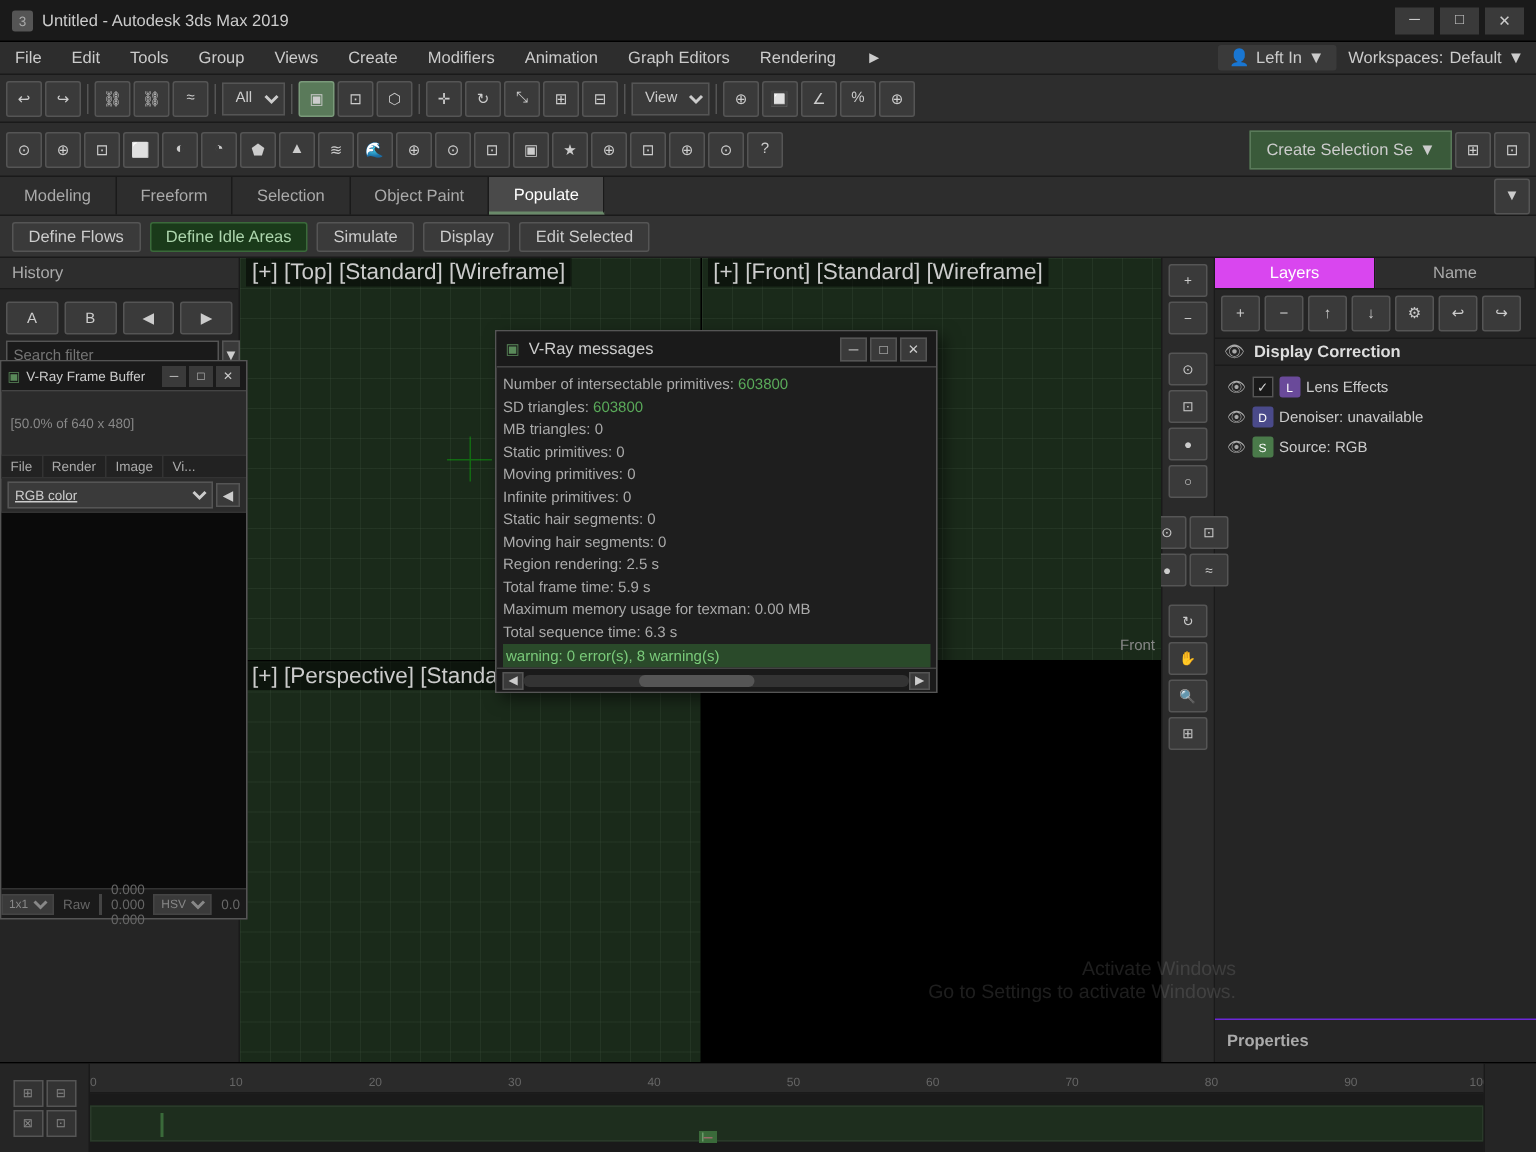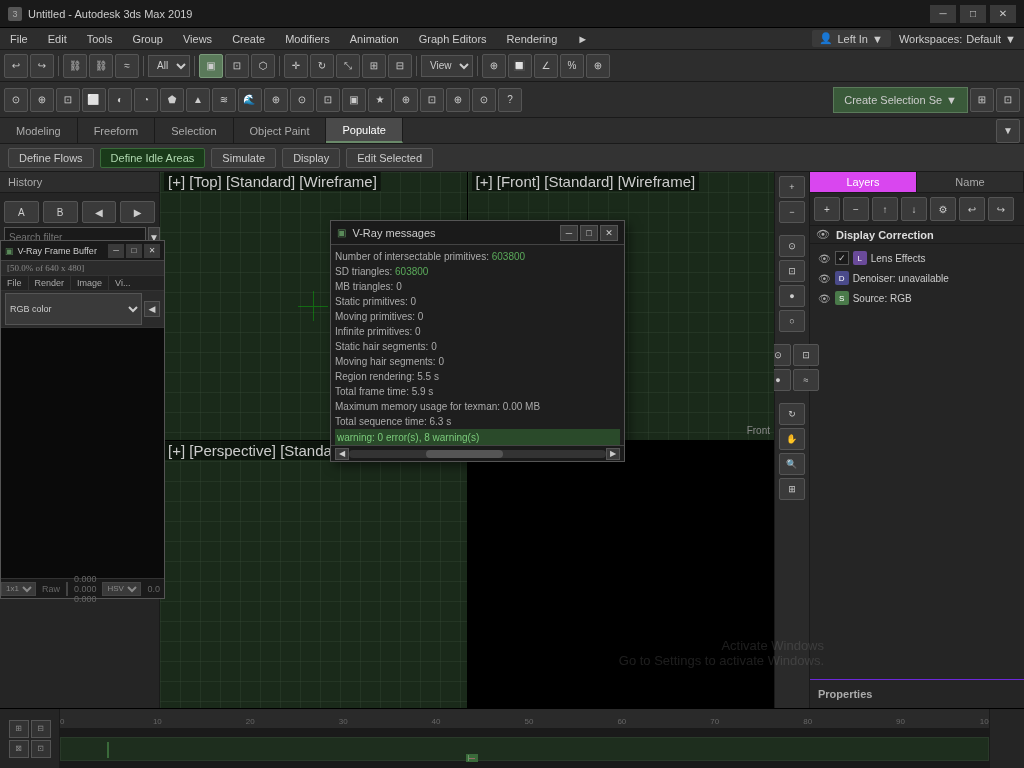--- a/index.html
+++ b/index.html
@@ -416,33 +416,33 @@
     <div style="display:flex;align-items:center;gap:4px;">
       <span style="color:#5a8a5a;font-size:9px;">▣</span>
       <span id="vfb-title" style="color:#ccc;font-size:9px;">V-Ray Frame Buffer</span>
     </div>
     <div id="vfb-controls" style="display:flex;gap:2px;">
       <button class="title-btn" style="width:16px;height:14px;font-size:8px;">─</button>
       <button class="title-btn" style="width:16px;height:14px;font-size:8px;">□</button>
       <button class="title-btn close" style="width:16px;height:14px;font-size:8px;">✕</button>
     </div>
   </div>
-  <div style="font-size:9px;color:#888;padding:2px 6px;border-bottom:1px solid #333;font-family:Liberation Serif, serif;">
+  <div style="font-size:9px;color:#888;padding:16px 6px;border-bottom:1px solid #333;">
     [50.0% of 640 x 480]
   </div>
 
   <div style="display:flex;background:#222;border-bottom:1px solid #333;">
     <span style="padding:2px 6px;font-size:9px;color:#aaa;cursor:pointer;border-right:1px solid #333;">File</span>
     <span style="padding:2px 6px;font-size:9px;color:#aaa;cursor:pointer;border-right:1px solid #333;">Render</span>
     <span style="padding:2px 6px;font-size:9px;color:#aaa;cursor:pointer;border-right:1px solid #333;">Image</span>
     <span style="padding:2px 6px;font-size:9px;color:#aaa;cursor:pointer;">Vi...</span>
   </div>
 
   <div style="padding:2px 4px;display:flex;align-items:center;gap:2px;border-bottom:1px solid #333;">
-    <select style="background:#3a3a3a;border:1px solid #555;color:#ccc;font-size:9px;height:32px;flex:1;">
+    <select style="background:#3a3a3a;border:1px solid #555;color:#ccc;font-size:9px;height:18px;flex:1;text-decoration:underline;">
       <option>RGB color</option>
     </select>
     <button style="width:16px;height:16px;background:#3a3a3a;border:1px solid #555;color:#ccc;font-size:9px;">◀</button>
   </div>
 
   <div class="vfb-canvas" style="background:#0a0a0a;height:250px;"></div>
 
   <div class="vfb-status" style="height:20px;background:#1a1a1a;display:flex;align-items:center;padding:0 4px;gap:6px;border-top:1px solid #333;font-size:9px;color:#666;">
     <span>[0, 0]</span>
     <select style="background:#3a3a3a;border:1px solid #444;color:#888;font-size:8px;height:14px;">
@@ -472,21 +472,21 @@
   </div>
   <div id="vray-content">
     <div>Number of intersectable primitives: <span class="highlight">603800</span></div>
     <div>SD triangles: <span class="highlight">603800</span></div>
     <div>MB triangles: 0</div>
     <div>Static primitives: 0</div>
     <div>Moving primitives: 0</div>
     <div>Infinite primitives: 0</div>
     <div>Static hair segments: 0</div>
     <div>Moving hair segments: 0</div>
-    <div>Region rendering: 5.5 s</div>
+    <div>Region rendering: 2.5 s</div>
     <div>Total frame time: 5.9 s</div>
     <div>Maximum memory usage for texman: 0.00 MB</div>
     <div>Total sequence time: 6.3 s</div>
     <div class="warning">warning: 0 error(s), 8 warning(s)</div>
 
   </div>
 
   <div id="vray-scrollbar-h">
     <button style="width:14px;height:12px;background:#3a3a3a;border:1px solid #555;color:#ccc;font-size:8px;cursor:pointer;">◀</button>
     <div id="vray-scrollbar-h-inner">

